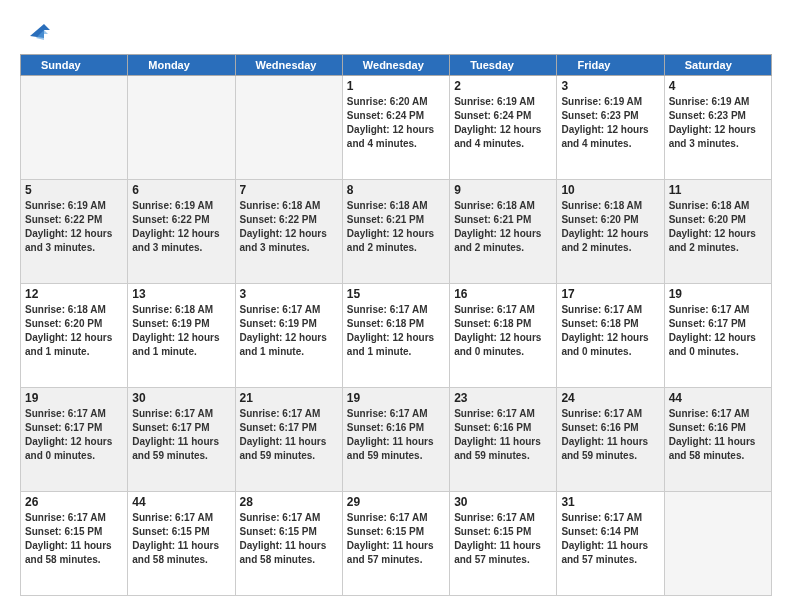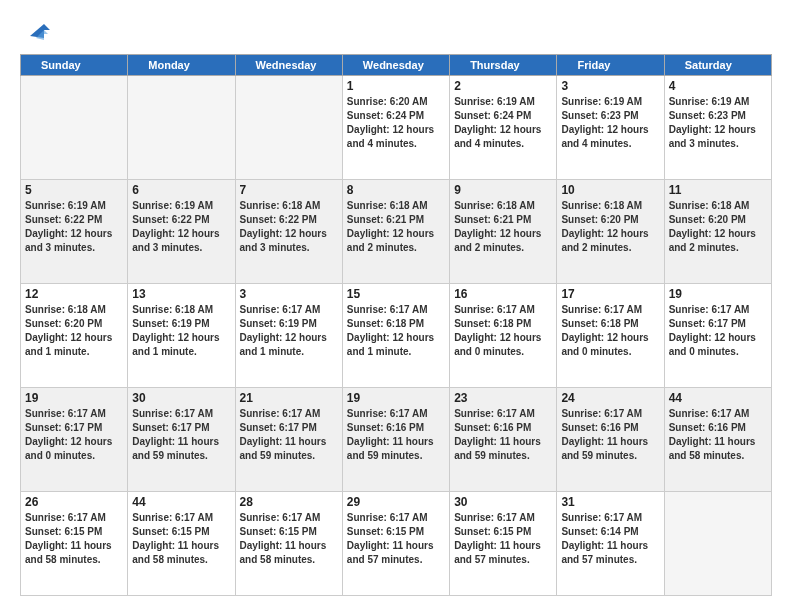--- a/index.html
+++ b/index.html
@@ -124,21 +124,21 @@
     </div>
   </div>
 
   <table class="calendar" id="cal-table">
     <thead>
       <tr id="header-row">
           <th>Sunday</th>
           <th>Monday</th>
           <th>Wednesday</th>
           <th>Wednesday</th>
-          <th>Thursday</th>
+          <th>Tuesday</th>
           <th>Friday</th>
           <th>Saturday</th>
         </tr>
     </thead>
     <tbody id="calendar-body">
         <tr>
           <td class="empty"></td>
           <td class="empty"></td>
           <td class="empty"></td>
           <td>

